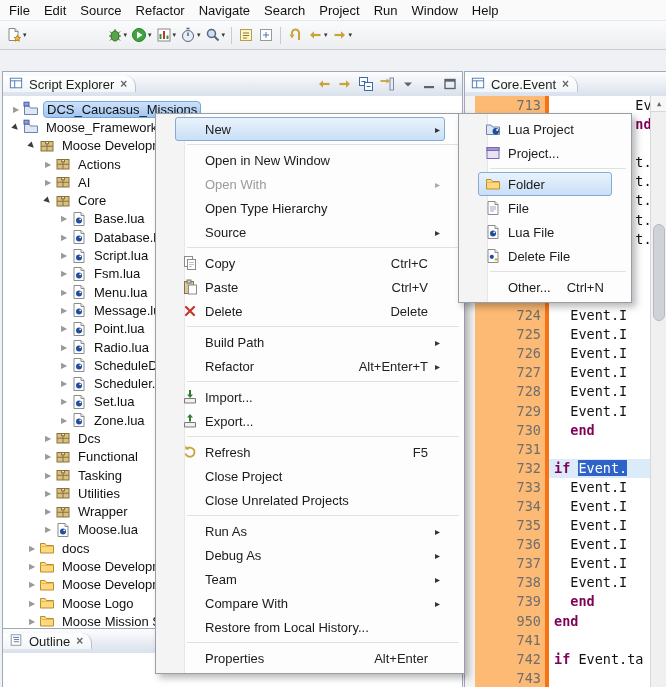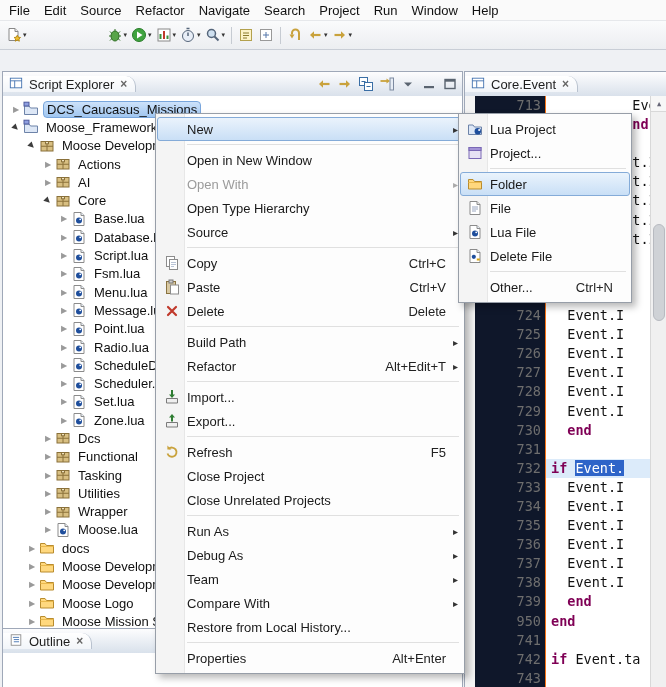--- a/index.html
+++ b/index.html
@@ -32,35 +32,35 @@
   
   .tree{position:absolute;top:24px;left:0;right:0;bottom:0;overflow:hidden;padding-top:4px;background:#fff}
   .trow{height:18.3px;display:flex;align-items:center;white-space:nowrap}
   .arrow{width:14px;text-align:center;font-size:8px;color:#9a9a9a;flex:none;display:inline-block}
   .arrow.exp{transform:rotate(45deg);color:#3d3d3d}
   .tlabel{margin-left:4px;padding:0 3px;color:#101010}
   .tlabel.selected{background:linear-gradient(#cde2fa,#a0c6f0);border:1px solid #79a6dc;border-radius:4px}
   
   .ebody{position:absolute;top:24px;left:0;right:0;bottom:0;display:flex;background:#fff;font-family:"DejaVu Sans Mono",monospace;font-size:13.5px}
   .ruler{width:10px;background:#f4f4f4;flex:none}
-  .gutter{width:70px;background:#0f172a;border-right:1px solid #f97316;flex:none}
+  .gutter{width:70px;background:#fdba74;border-right:4px solid #f97316;flex:none}
   .lnum{height:19.1px;line-height:19.1px;text-align:right;padding-right:4px;color:#6e6e6e}
   .codecol{flex:1;overflow:hidden}
   .cline{height:19.1px;line-height:19.1px;white-space:pre;padding-left:5px}
   .cline .kw{color:var(--kw,#7f0055);font-weight:bold}
   .cline .sel{background:var(--sel,#2e64c8);color:#fff}
   .cline.cur{background:var(--curline,#dcebfa)}
   .vscroll{width:16px;flex:none;background:#f0f0f0;border-left:1px solid #d8d8d8;position:relative}
   .sb-btn{height:15px;border-bottom:1px solid #d8d8d8;display:flex;align-items:center;justify-content:center;font-size:7px;color:#667;background:#f7f7f7}
   .sb-thumb{position:absolute;left:2px;right:2px;top:128px;height:95px;background:#cfd2d6;border:1px solid #b7bac0;border-radius:7px}
   
   .cmenu{position:absolute;background:linear-gradient(to right,#f4f4f4 0,#f4f4f4 28px,#e7e7e7 28px,#e7e7e7 29px,#fdfdfd 29px);border:1px solid #979ea8;box-shadow:4px 4px 7px rgba(0,0,0,.28);padding:3px 1px;z-index:30}
   #cmenu{left:155px;top:113px;width:306px}
   #submenu{left:458px;top:113px;width:170px;z-index:31}
-  .mitem{height:22px;display:flex;align-items:center;position:relative;margin:0 0;border:1px solid transparent;border-radius:3px;padding-right:6px}
+  .mitem{height:22px;display:flex;align-items:center;position:relative;margin:0 18px;border:1px solid transparent;border-radius:3px;padding-right:6px}
   .mic{width:27px;display:flex;justify-content:center;flex:none}
   .mlb{margin-left:2px;color:#1a1a1a;white-space:nowrap}
   .msc{margin-left:auto;margin-right:10px;color:#222;padding-left:16px;white-space:nowrap}
   .msub{position:absolute;right:4px;top:50%;transform:translateY(-50%);font-size:10px;color:#333}
   .mhl{background:linear-gradient(#eaf3fc,#c9dff6);border-color:#84abd8}
   .mdis .mlb{color:#9b9b9b}.mdis .msub{color:#ababab}
   .msep{height:1px;background:#e0e0e0;margin:3px 4px 3px 30px}
   .obody{position:absolute;top:24px;left:0;right:0;bottom:0;background:#fff}
 </style>
 </head>
@@ -736,21 +736,21 @@
       </div>
       <div class="msep"></div>
       <div class="mitem has-sub">
         <span class="mic"></span>
         <span class="mlb">Build Path</span>
         <span class="msub">▸</span>
       </div>
       <div class="mitem has-sub">
         <span class="mic"></span>
         <span class="mlb">Refactor</span>
-        <span class="msc">Alt+Edit+T</span>
+        <span class="msc">Alt+Enter+T</span>
         <span class="msub">▸</span>
       </div>
       <div class="msep"></div>
       <div class="mitem">
         <span class="mic">
           <svg viewBox="0 0 16 16">
             <path d="M2.5 9.5h11v4.5h-11z" fill="#efefef" stroke="#7a7a7a"></path>
             <path d="M8 1v5" stroke="#2e7d32" stroke-width="2" fill="none"></path>
             <path d="M5 5.6l3 3.4 3-3.4z" fill="#2e7d32"></path>
           </svg>

